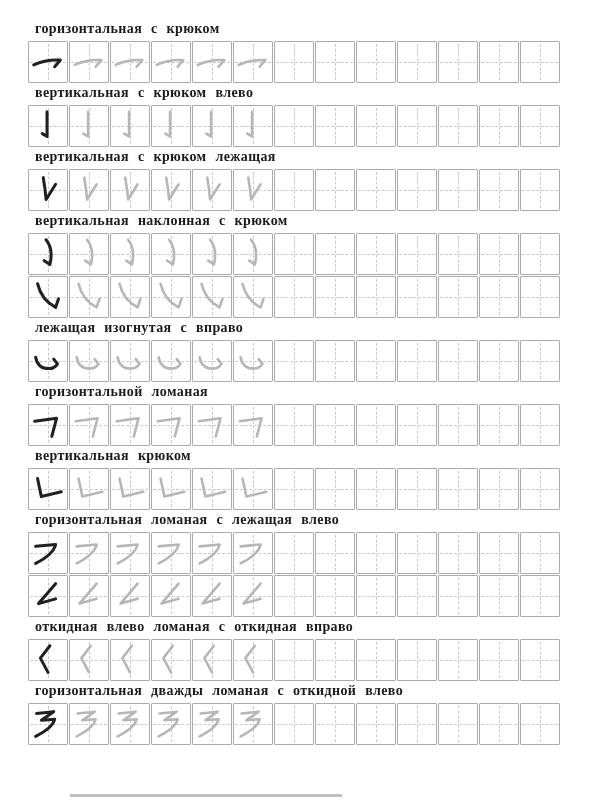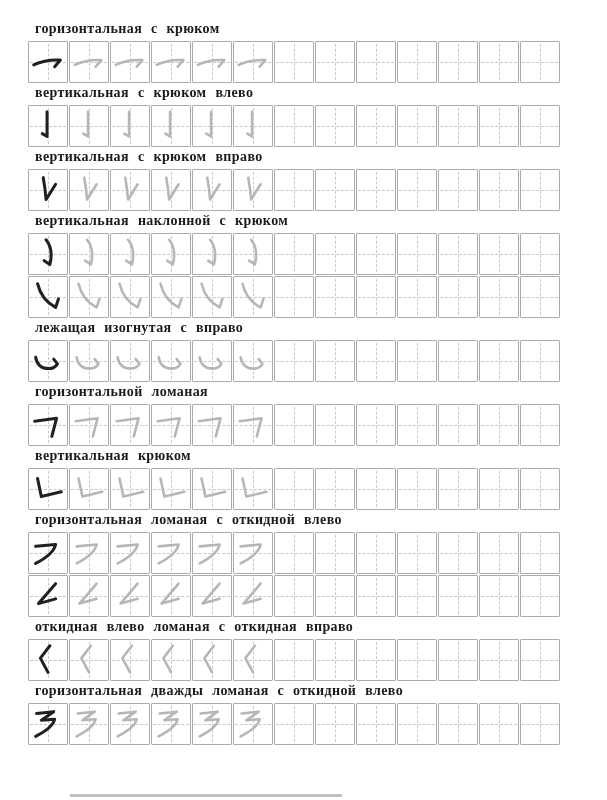--- a/index.html
+++ b/index.html
@@ -207,21 +207,21 @@
             <i class="gh"></i>
           </div>
           <div class="cell">
             <i class="gv"></i>
             <i class="gh"></i>
           </div>
         </div>
   </section>
 
   <section class="row">
-    <div class="label">вертикальная с крюком вправо</div>
+    <div class="label">вертикальная с крюком лежащая</div>
     <div class="cells">
           <div class="cell">
             <i class="gv"></i>
             <i class="gh"></i>
             <svg viewBox="0 0 40 40">
               <path d="M15 7 Q17 18 18 30 L28 14" fill="none" stroke="#202020" stroke-width="3.2" stroke-linecap="round" stroke-linejoin="round"></path>
             </svg>
           </div>
           <div class="cell">
             <i class="gv"></i>
@@ -283,21 +283,21 @@
             <i class="gh"></i>
           </div>
           <div class="cell">
             <i class="gv"></i>
             <i class="gh"></i>
           </div>
         </div>
   </section>
 
   <section class="row">
-    <div class="label">вертикальная наклонной с крюком</div>
+    <div class="label">вертикальная наклонная с крюком</div>
     <div class="cells">
           <div class="cell">
             <i class="gv"></i>
             <i class="gh"></i>
             <svg viewBox="0 0 40 40">
               <path d="M18 5 Q26 15 22 31 L16 27" fill="none" stroke="#202020" stroke-width="3.2" stroke-linecap="round" stroke-linejoin="round"></path>
             </svg>
           </div>
           <div class="cell">
             <i class="gv"></i>
@@ -662,21 +662,21 @@
             <i class="gh"></i>
           </div>
           <div class="cell">
             <i class="gv"></i>
             <i class="gh"></i>
           </div>
         </div>
   </section>
 
   <section class="row">
-    <div class="label">горизонтальная ломаная с откидной влево</div>
+    <div class="label">горизонтальная ломаная с лежащая влево</div>
     <div class="cells">
           <div class="cell">
             <i class="gv"></i>
             <i class="gh"></i>
             <svg viewBox="0 0 40 40">
               <path d="M7 13 L28 11 Q26 21 7 31" fill="none" stroke="#202020" stroke-width="3.2" stroke-linecap="round" stroke-linejoin="round"></path>
             </svg>
           </div>
           <div class="cell">
             <i class="gv"></i>

